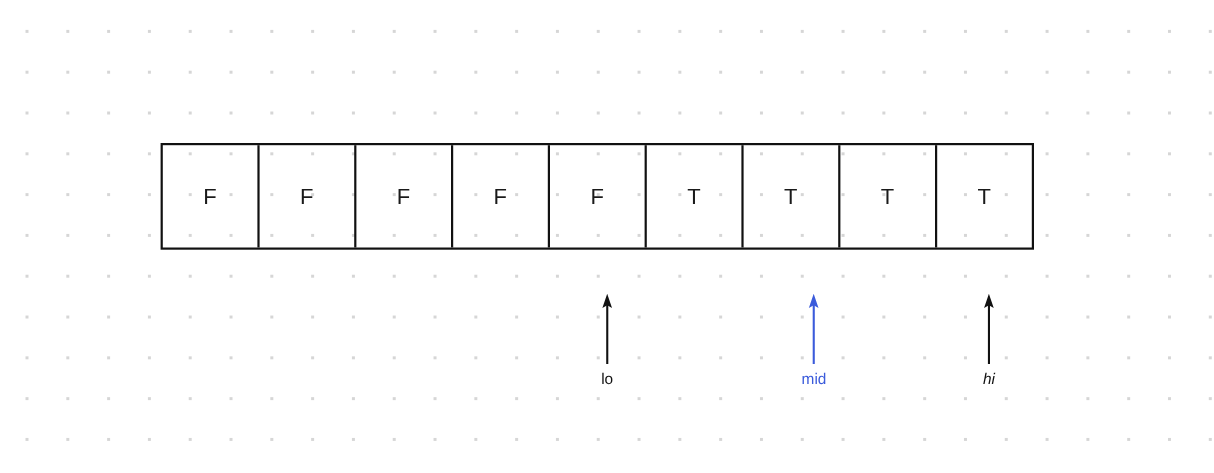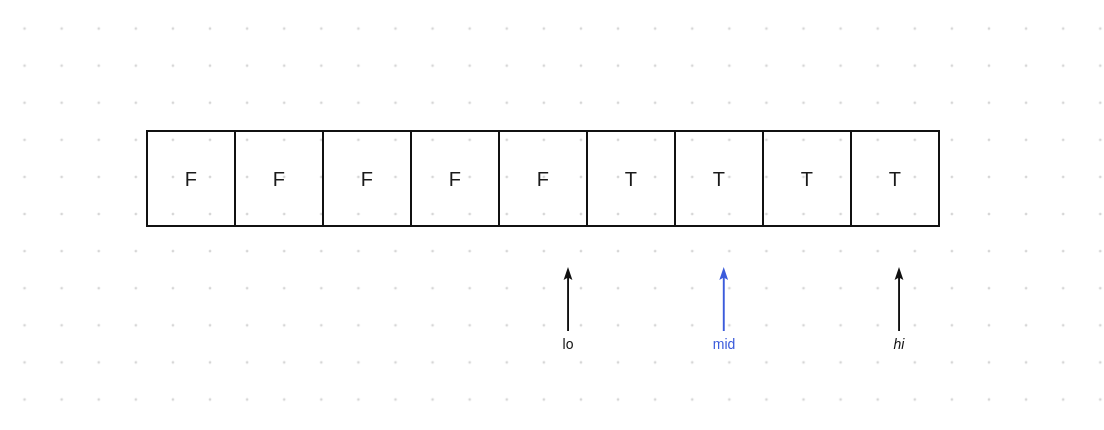--- a/index.html
+++ b/index.html
@@ -83,28 +83,28 @@
       <div class="array-cell">F</div>
       <div class="array-cell">F</div>
       <div class="array-cell">F</div>
       <div class="array-cell">T</div>
       <div class="array-cell">T</div>
       <div class="array-cell">T</div>
       <div class="array-cell">T</div>
     </div>
 
   <div id="pointer-layer">
-      <div class="pointer" style="left: 568px; top: 267px;">
+      <div class="pointer" style="left: 552px; top: 267px;">
         <svg class="pointer-arrow" width="14" height="64" viewBox="0 0 14 64">
           <rect x="6.1" y="9" width="1.9" height="55" fill="#111111"></rect>
           <path d="M7 0 L11.4 13 L7 10.6 L2.6 13 Z" fill="#111111"></path>
         </svg>
         <div class="pointer-label" style="color: rgb(17, 17, 17);">lo</div>
       </div>
-      <div class="pointer" style="left: 724px; top: 267px;">
+      <div class="pointer" style="left: 740px; top: 267px;">
         <svg class="pointer-arrow" width="14" height="64" viewBox="0 0 14 64">
           <rect x="6.1" y="9" width="1.9" height="55" fill="#3b5bdb"></rect>
           <path d="M7 0 L11.4 13 L7 10.6 L2.6 13 Z" fill="#3b5bdb"></path>
         </svg>
         <div class="pointer-label" style="color: rgb(59, 91, 219);">mid</div>
       </div>
       <div class="pointer" style="left: 899px; top: 267px;">
         <svg class="pointer-arrow" width="14" height="64" viewBox="0 0 14 64">
           <rect x="6.1" y="9" width="1.9" height="55" fill="#111111"></rect>
           <path d="M7 0 L11.4 13 L7 10.6 L2.6 13 Z" fill="#111111"></path>

